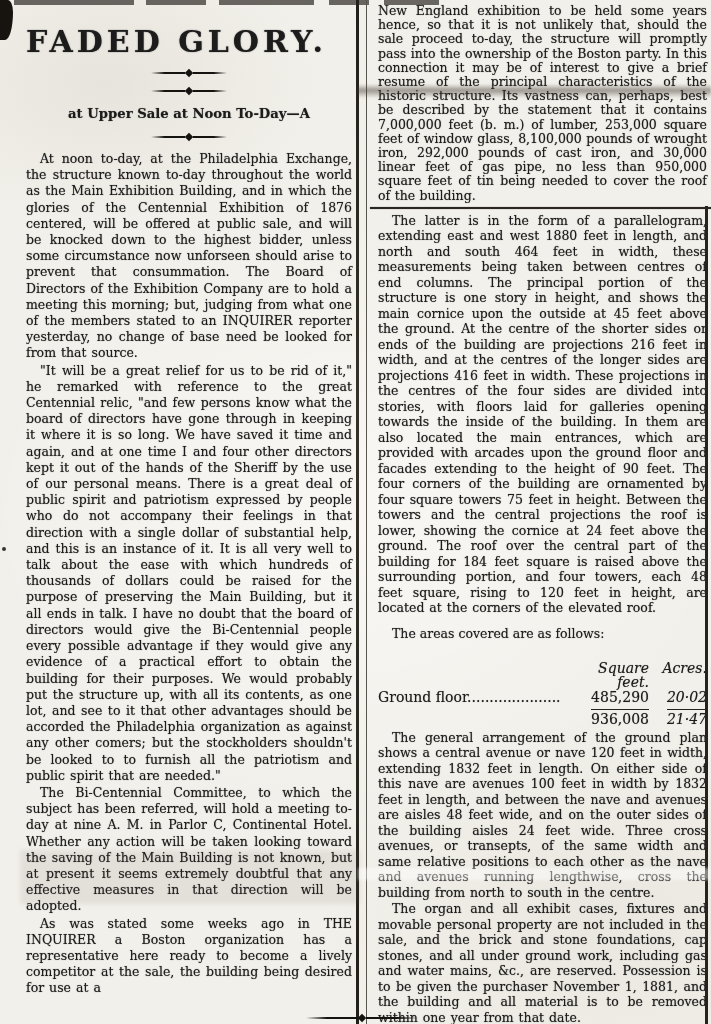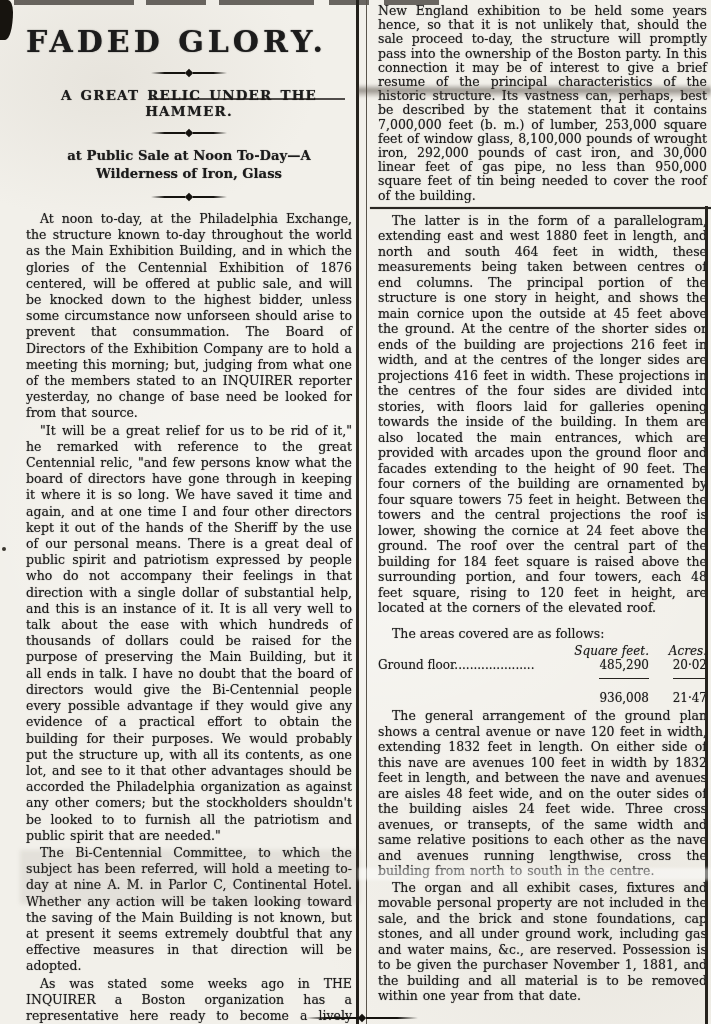--- a/index.html
+++ b/index.html
@@ -65,28 +65,28 @@
   .divider .bar.r{background:linear-gradient(90deg,#15130f 60%,rgba(17,15,13,0));}
   .divider .diamond{width:6px;height:6px;background:#15130f;transform:rotate(45deg);margin:0 1px;}
   .section-rule{
     height:2px;background:#2a2723;margin:4px -6px 4px -8px;
     box-shadow:0 0 1px rgba(30,27,23,.8);
   }
   .areas-intro{
     font-size:12.5px;line-height:16px;text-indent:14px;
     text-shadow:0 0 1px rgba(25,22,20,.5);margin-top:10px;
   }
-  .areas-table{font-size:12px;margin:2px 0 3px 0;text-shadow:0 0 .8px rgba(25,22,20,.5);}
+  .areas-table{font-size:14px;margin:19px 0 3px 0;text-shadow:0 0 .8px rgba(25,22,20,.5);}
   .t-row{display:flex;line-height:14.5px;}
   .t-label{flex:1;overflow:hidden;white-space:nowrap;}
   .t-sqft{width:76px;text-align:right;}
-  .t-acres{width:58px;text-align:right;}
+  .t-acres{width:58px;text-align:right;font-style:italic;}
   .t-head .t-sqft,.t-head .t-acres{font-style:italic;}
   .t-total{margin-top:5px;}
-  .t-total .num{display:inline-block;border-top:1.5px solid #26231f;padding-top:12px;}
+  .t-total .num{display:inline-block;border-top:1.5px solid #26231f;padding-top:2px;}
   
   .corner-blob{
     position:absolute;left:0;top:0;width:13px;height:40px;
     background:#17140f;border-radius:0 40% 60% 0/0 30% 70% 0;
   }
   .edge-dot{position:absolute;left:2px;top:547px;width:4px;height:4px;background:#3a362f;border-radius:50%;}
   .top-strip{position:absolute;left:14px;top:0;width:430px;height:6px;overflow:hidden;}
   .top-strip .frag{position:absolute;top:0;height:5px;background:rgba(30,26,22,.65);filter:blur(.4px);}
   .col-divider-thick{position:absolute;left:356px;top:0;width:3px;height:1024px;
     background:linear-gradient(180deg,#221f1a 0%,#35312a 40%,#221f1a 100%);}
@@ -125,34 +125,29 @@
 
   <div class="col col-left">
     <div class="headline">FADED GLORY.</div>
 
     <div class="divider">
       <span class="bar"></span>
       <span class="diamond"></span>
       <span class="bar r"></span>
     </div>
 
-    <div class="subhead">
-      <span>A GREAT RELIC UNDER THE HAMMER.</span>
-      <span class="subhead-smudge"></span>
-    </div>
 
     <div class="divider">
       <span class="bar"></span>
       <span class="diamond"></span>
       <span class="bar r"></span>
     </div>
 
     <div class="deck">
-      <div>at Public Sale at Noon To-Day—A</div>
-      <div>Wilderness of Iron, Glass</div>
+      <div>at Upper Sale at Noon To-Day—A</div>
     </div>
 
     <div class="divider">
       <span class="bar"></span>
       <span class="diamond"></span>
       <span class="bar r"></span>
     </div>
 
     <p class="para">At noon to-day, at the Philadelphia Exchange, the structure known to-day throughout the world as the Main Exhibition Building, and in which the glories of the Centennial Exhibition of 1876 centered, will be offered at public sale, and will be knocked down to the highest bidder, unless some circumstance now unforseen should arise to prevent that consummation. The Board of Directors of the Exhibition Company are to hold a meeting this morning; but, judging from what one of the members stated to an INQUIRER reporter yesterday, no change of base need be looked for from that source.</p>
     <p class="para">"It will be a great relief for us to be rid of it," he remarked with reference to the great Centennial relic, "and few persons know what the board of directors have gone through in keeping it where it is so long. We have saved it time and again, and at one time I and four other directors kept it out of the hands of the Sheriff by the use of our personal means. There is a great deal of public spirit and patriotism expressed by people who do not accompany their feelings in that direction with a single dollar of substantial help, and this is an instance of it. It is all very well to talk about the ease with which hundreds of thousands of dollars could be raised for the purpose of preserving the Main Building, but it all ends in talk. I have no doubt that the board of directors would give the Bi-Centennial people every possible advantage if they would give any evidence of a practical effort to obtain the building for their purposes. We would probably put the structure up, with all its contents, as one lot, and see to it that other advantages should be accorded the Philadelphia organization as against any other comers; but the stockholders shouldn't be looked to to furnish all the patriotism and public spirit that are needed."</p>

